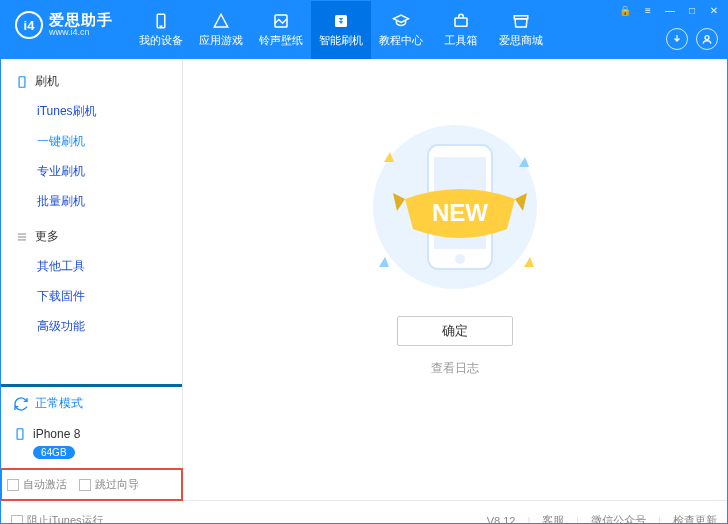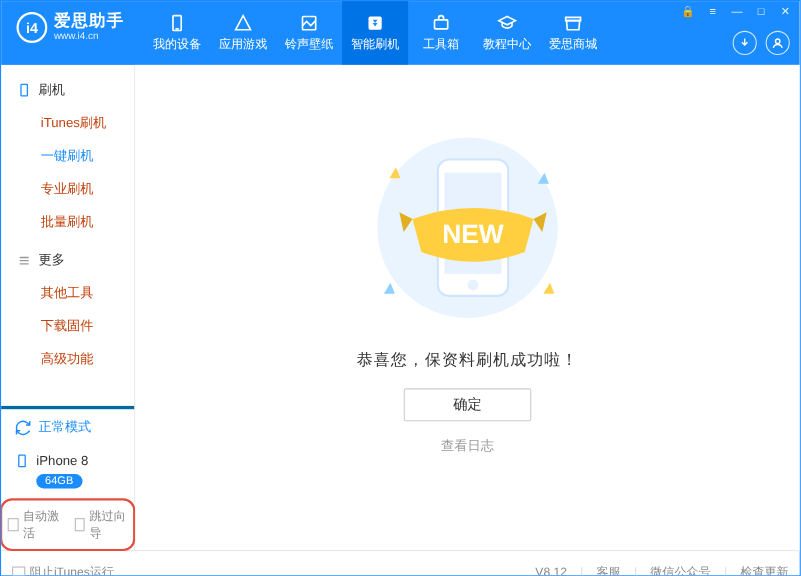--- a/index.html
+++ b/index.html
@@ -14,34 +14,34 @@
   .nav-item { width: 60px; display: flex; flex-direction: column; align-items: center; justify-content: center; color: #fff; font-size: 11px; cursor: pointer; }
   .nav-item.active { background: #0073e6; }
   .nav-item .nav-icon { width: 20px; height: 18px; margin-bottom: 3px; display: flex; align-items: center; justify-content: center; }
   .nav-item svg { width: 18px; height: 18px; }
   .header-right { margin-left: auto; display: flex; align-items: flex-start; padding: 4px 6px 0 0; }
   .win-btns { display: flex; gap: 8px; color: #fff; font-size: 10px; align-items: center; }
   .win-btn { cursor: pointer; opacity: .9; width: 14px; text-align: center; }
   .user-row { position: absolute; right: 10px; top: 28px; display: flex; gap: 8px; }
   .circle-btn { width: 22px; height: 22px; border: 1.5px solid rgba(255,255,255,.8); border-radius: 50%; color: #fff; display: flex; align-items: center; justify-content: center; font-size: 12px; cursor: pointer; }
   .body { display: flex; height: 441px; }
-  .sidebar { width: 122px; border-right: 1px solid #e8e8e8; display: flex; flex-direction: column; }
+  .sidebar { width: 182px; border-right: 1px solid #e8e8e8; display: flex; flex-direction: column; }
   .sb-scroll { flex: 1; overflow: hidden; padding-top: 8px; }
   .sb-section-title { display: flex; align-items: center; padding: 6px 14px; color: #333; font-size: 12px; }
   .sb-section-title .sb-ico { width: 14px; height: 14px; margin-right: 6px; display: flex; align-items: center; justify-content: center; }
-  .sb-item { padding: 6px 10px 6px 36px; color: #c2410c; font-size: 12px; cursor: pointer; line-height: 18px; }
+  .sb-item { padding: 6px 10px 6px 36px; color: #1d4ed8; font-size: 12px; cursor: pointer; line-height: 18px; }
   .sb-item.active { color: #1a8cff; }
   .sb-bottom { border-top: 3px solid #0369a1; }
   .mode-row { display: flex; align-items: center; padding: 8px 12px; gap: 6px; color: #1a8cff; cursor: pointer; }
   .mode-row svg { width: 16px; height: 16px; }
   .device-row { padding: 6px 12px 10px; }
   .device-line { display: flex; align-items: center; gap: 6px; color: #333; }
   .device-line svg { width: 14px; height: 16px; }
   .storage-badge { display: inline-block; margin-top: 4px; margin-left: 20px; padding: 1px 8px; background: #1a8cff; color: #fff; border-radius: 8px; font-size: 10px; }
-  .checkbox-row { padding: 8px 6px; display: flex; gap: 12px; align-items: center; border-radius: 10px; }
+  .checkbox-row { padding: 8px 6px; display: flex; gap: 12px; align-items: center; }
   .checkbox-row.red-outline { outline: 2px solid #e74c3c; outline-offset: -1px; }
   .cb { display: flex; align-items: center; gap: 4px; color: #888; font-size: 11px; cursor: pointer; }
   .cb .box { width: 12px; height: 12px; border: 1px solid #bbb; background: #fff; }
   .main { flex: 1; position: relative; display: flex; flex-direction: column; align-items: center; background: #fff; }
   .illus { margin-top: 48px; }
   .msg { margin-top: 18px; font-size: 14.5px; color: #333; letter-spacing: 1px; }
   .ok-btn { margin-top: 16px; width: 116px; height: 30px; border: 1px solid #ccc; background: #fff; color: #333; font-size: 13px; cursor: pointer; border-radius: 2px; }
   .view-log { margin-top: 14px; color: #999; font-size: 12px; cursor: pointer; }
   .footer { height: 40px; border-top: 1px solid #e8e8e8; display: flex; align-items: center; font-size: 11px; color: #888; padding: 0 10px; }
   .footer .left { display: flex; align-items: center; gap: 4px; }
@@ -92,34 +92,34 @@
           <svg viewBox="0 0 24 24" fill="#fff">
             <rect x="4" y="4" width="16" height="16" rx="2" fill="#fff"></rect>
             <path d="M9 8l3 4-3 0 3 4 3-4-3 0 3-4z" fill="#1a8cff"></path>
           </svg>
         </span>
       <span>智能刷机</span>
     </div>
     <div class="nav-item">
       <span class="nav-icon">
           <svg viewBox="0 0 24 24" fill="none" stroke="#fff" stroke-width="2">
+            <path d="M2 9l10-5 10 5-10 5-10-5z"></path>
+            <path d="M6 11v4c0 1 3 3 6 3s6-2 6-3v-4"></path>
+          </svg>
+        </span>
+      <span>教程中心</span>
+    </div>
+    <div class="nav-item">
+      <span class="nav-icon">
+          <svg viewBox="0 0 24 24" fill="none" stroke="#fff" stroke-width="2">
             <rect x="4" y="8" width="16" height="11" rx="1"></rect>
             <path d="M9 8V6a3 3 0 016 0v2"></path>
           </svg>
         </span>
       <span>工具箱</span>
-    </div>
-    <div class="nav-item">
-      <span class="nav-icon">
-          <svg viewBox="0 0 24 24" fill="none" stroke="#fff" stroke-width="2">
-            <path d="M2 9l10-5 10 5-10 5-10-5z"></path>
-            <path d="M6 11v4c0 1 3 3 6 3s6-2 6-3v-4"></path>
-          </svg>
-        </span>
-      <span>教程中心</span>
     </div>
     <div class="nav-item">
       <span class="nav-icon">
           <svg viewBox="0 0 24 24" fill="none" stroke="#fff" stroke-width="2">
             <path d="M4 9h16l-1 11H5z"></path>
             <path d="M3 5h18v4H3z"></path>
           </svg>
         </span>
       <span>爱思商城</span>
     </div>
@@ -217,21 +217,20 @@
         <polygon points="180,150 184,160 174,160" fill="#ffd24d"></polygon>
         <rect x="78" y="38" width="64" height="124" rx="10" fill="#fff" stroke="#cfe5ff" stroke-width="2"></rect>
         <rect x="84" y="50" width="52" height="92" fill="#e8f2ff"></rect>
         <circle cx="110" cy="152" r="5" fill="#e8f2ff"></circle>
         <path d="M55 92 q55 -20 110 0 l-8 30 q-47 18 -94 0 z" fill="#ffcf3f"></path>
         <path d="M55 92 l-12 -6 l4 18 z" fill="#e0b020"></path>
         <path d="M165 92 l12 -6 l-4 18 z" fill="#e0b020"></path>
         <text x="110" y="114" text-anchor="middle" font-family="Arial Black, sans-serif" font-size="24" font-weight="900" fill="#fff">NEW</text>
       </svg>
     </div>
-    <div class="msg">恭喜您，保资料刷机成功啦！</div>
     <button class="ok-btn">确定</button>
     <div class="view-log">查看日志</div>
   </div>
 </div>
 
 <div class="footer">
   <div class="left">
     <label class="cb">
         <span class="box"></span>
         <span>阻止iTunes运行</span>

